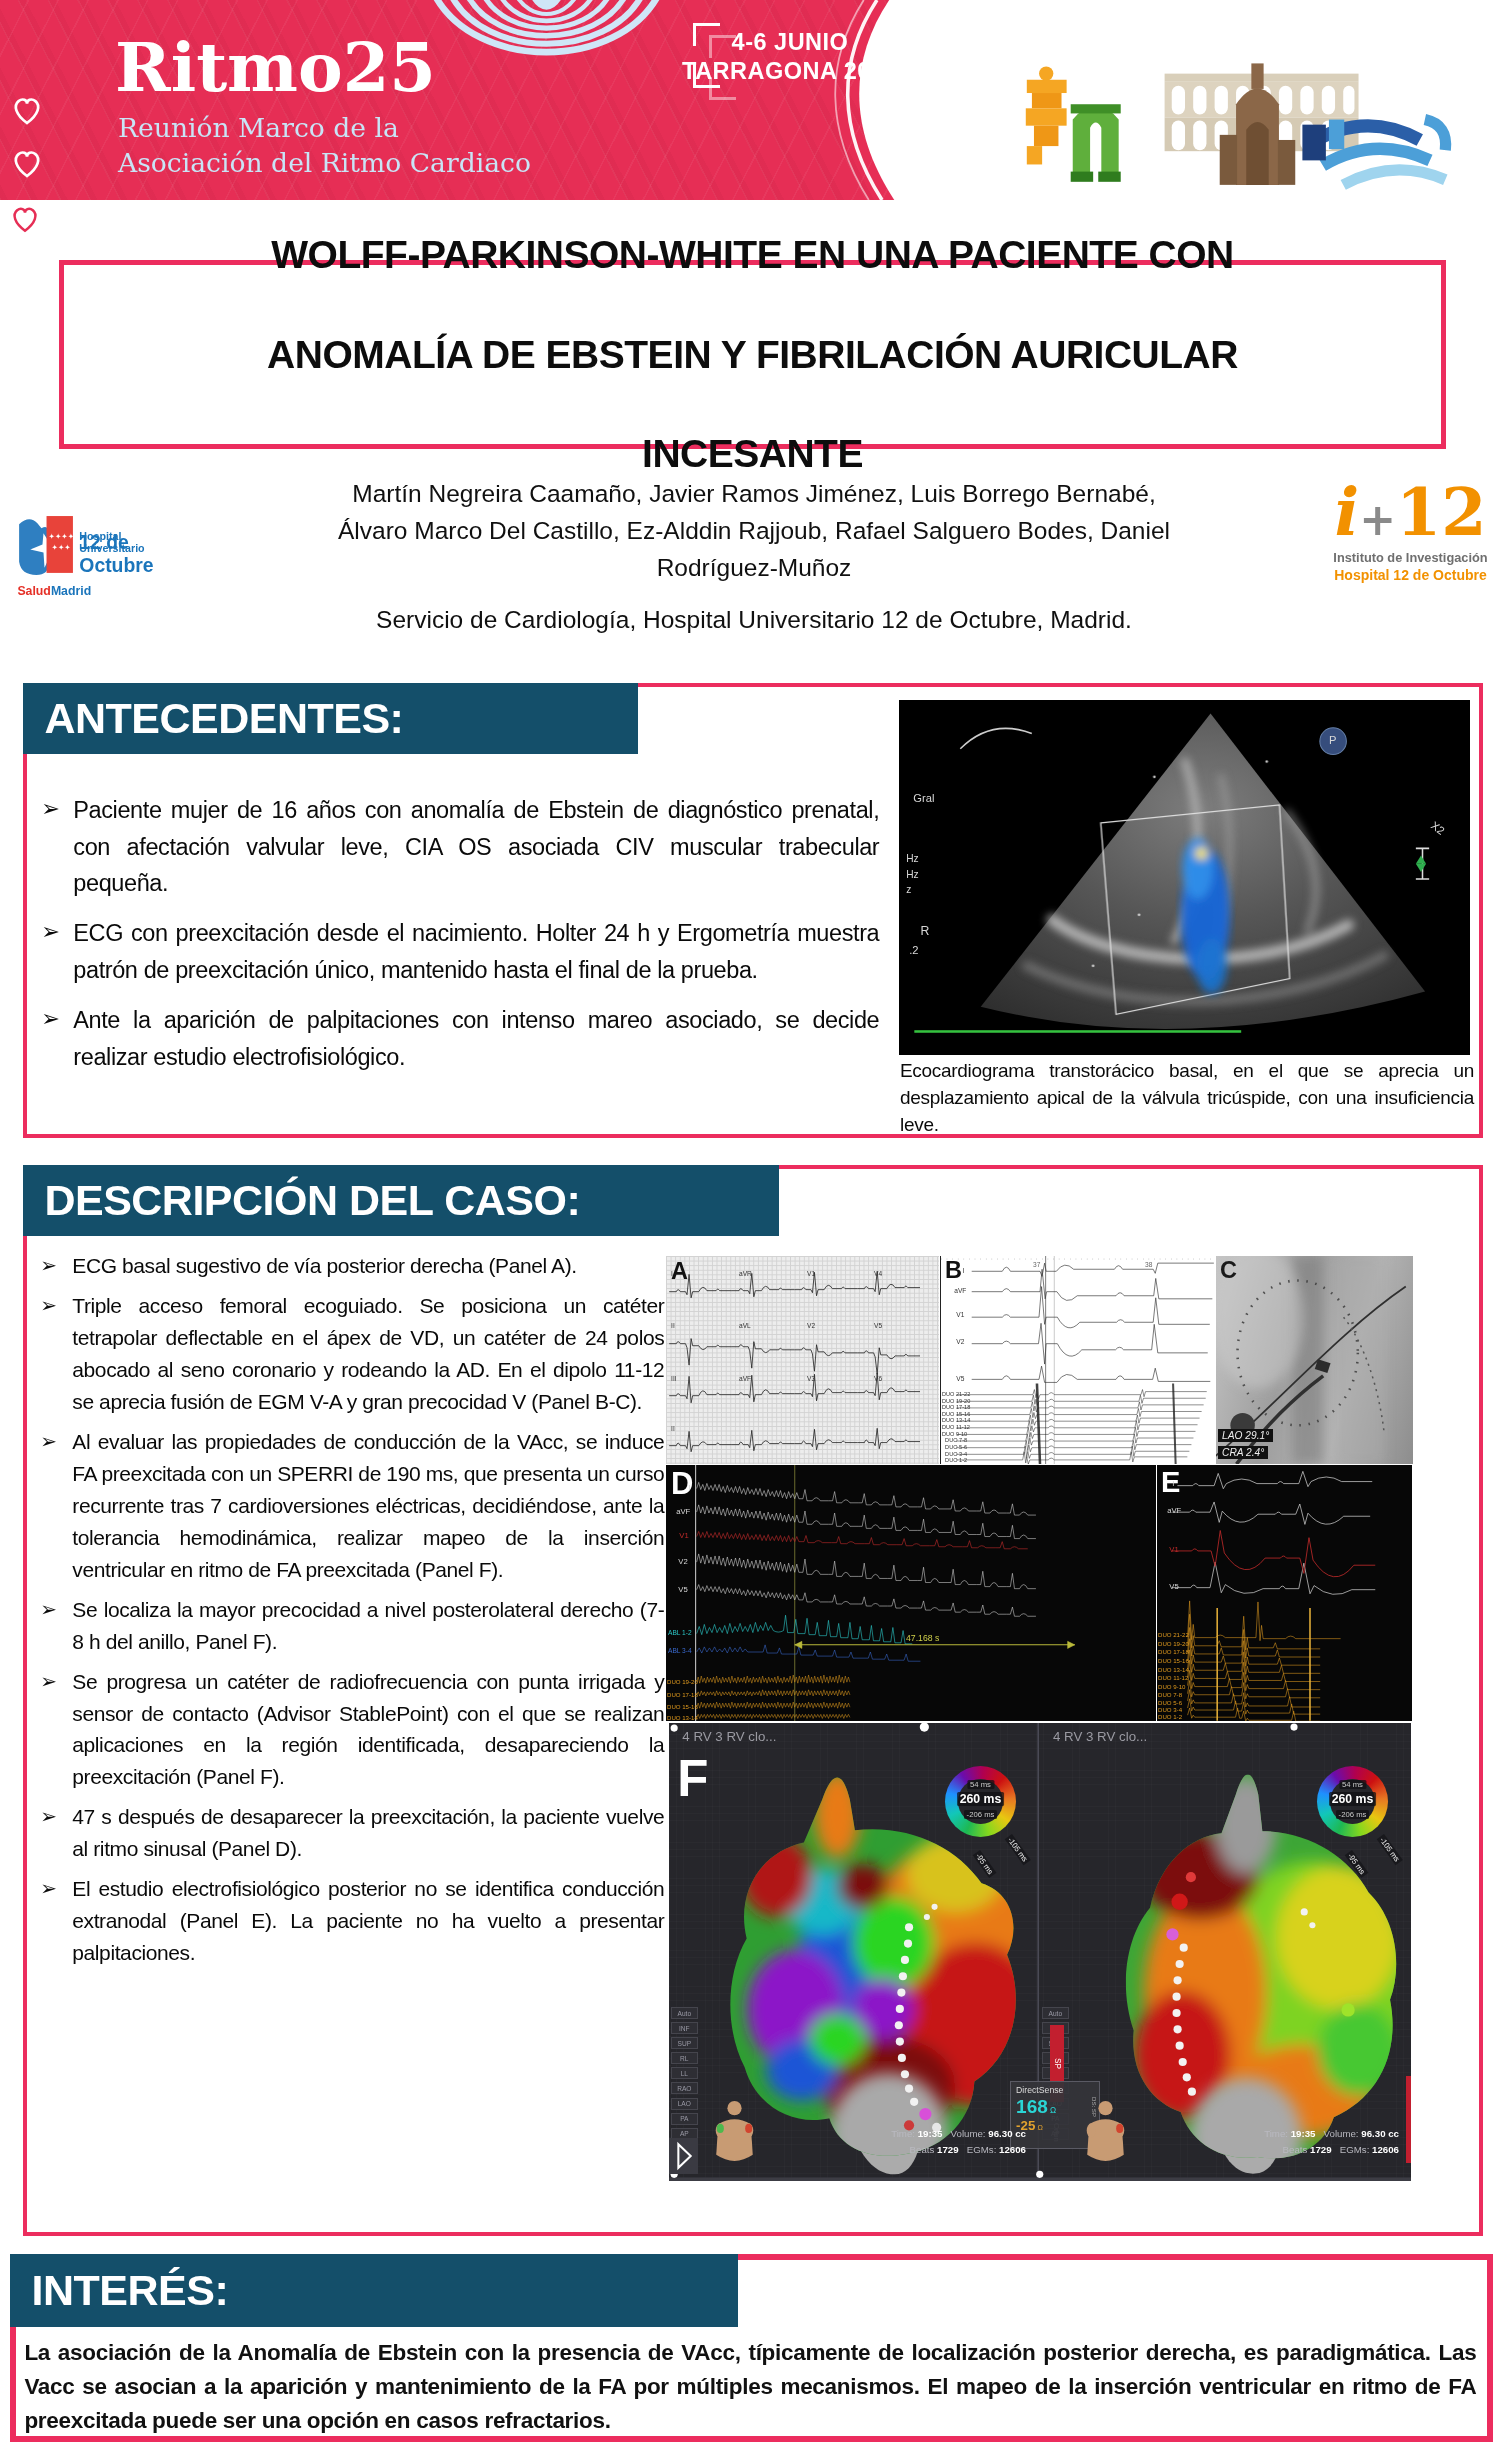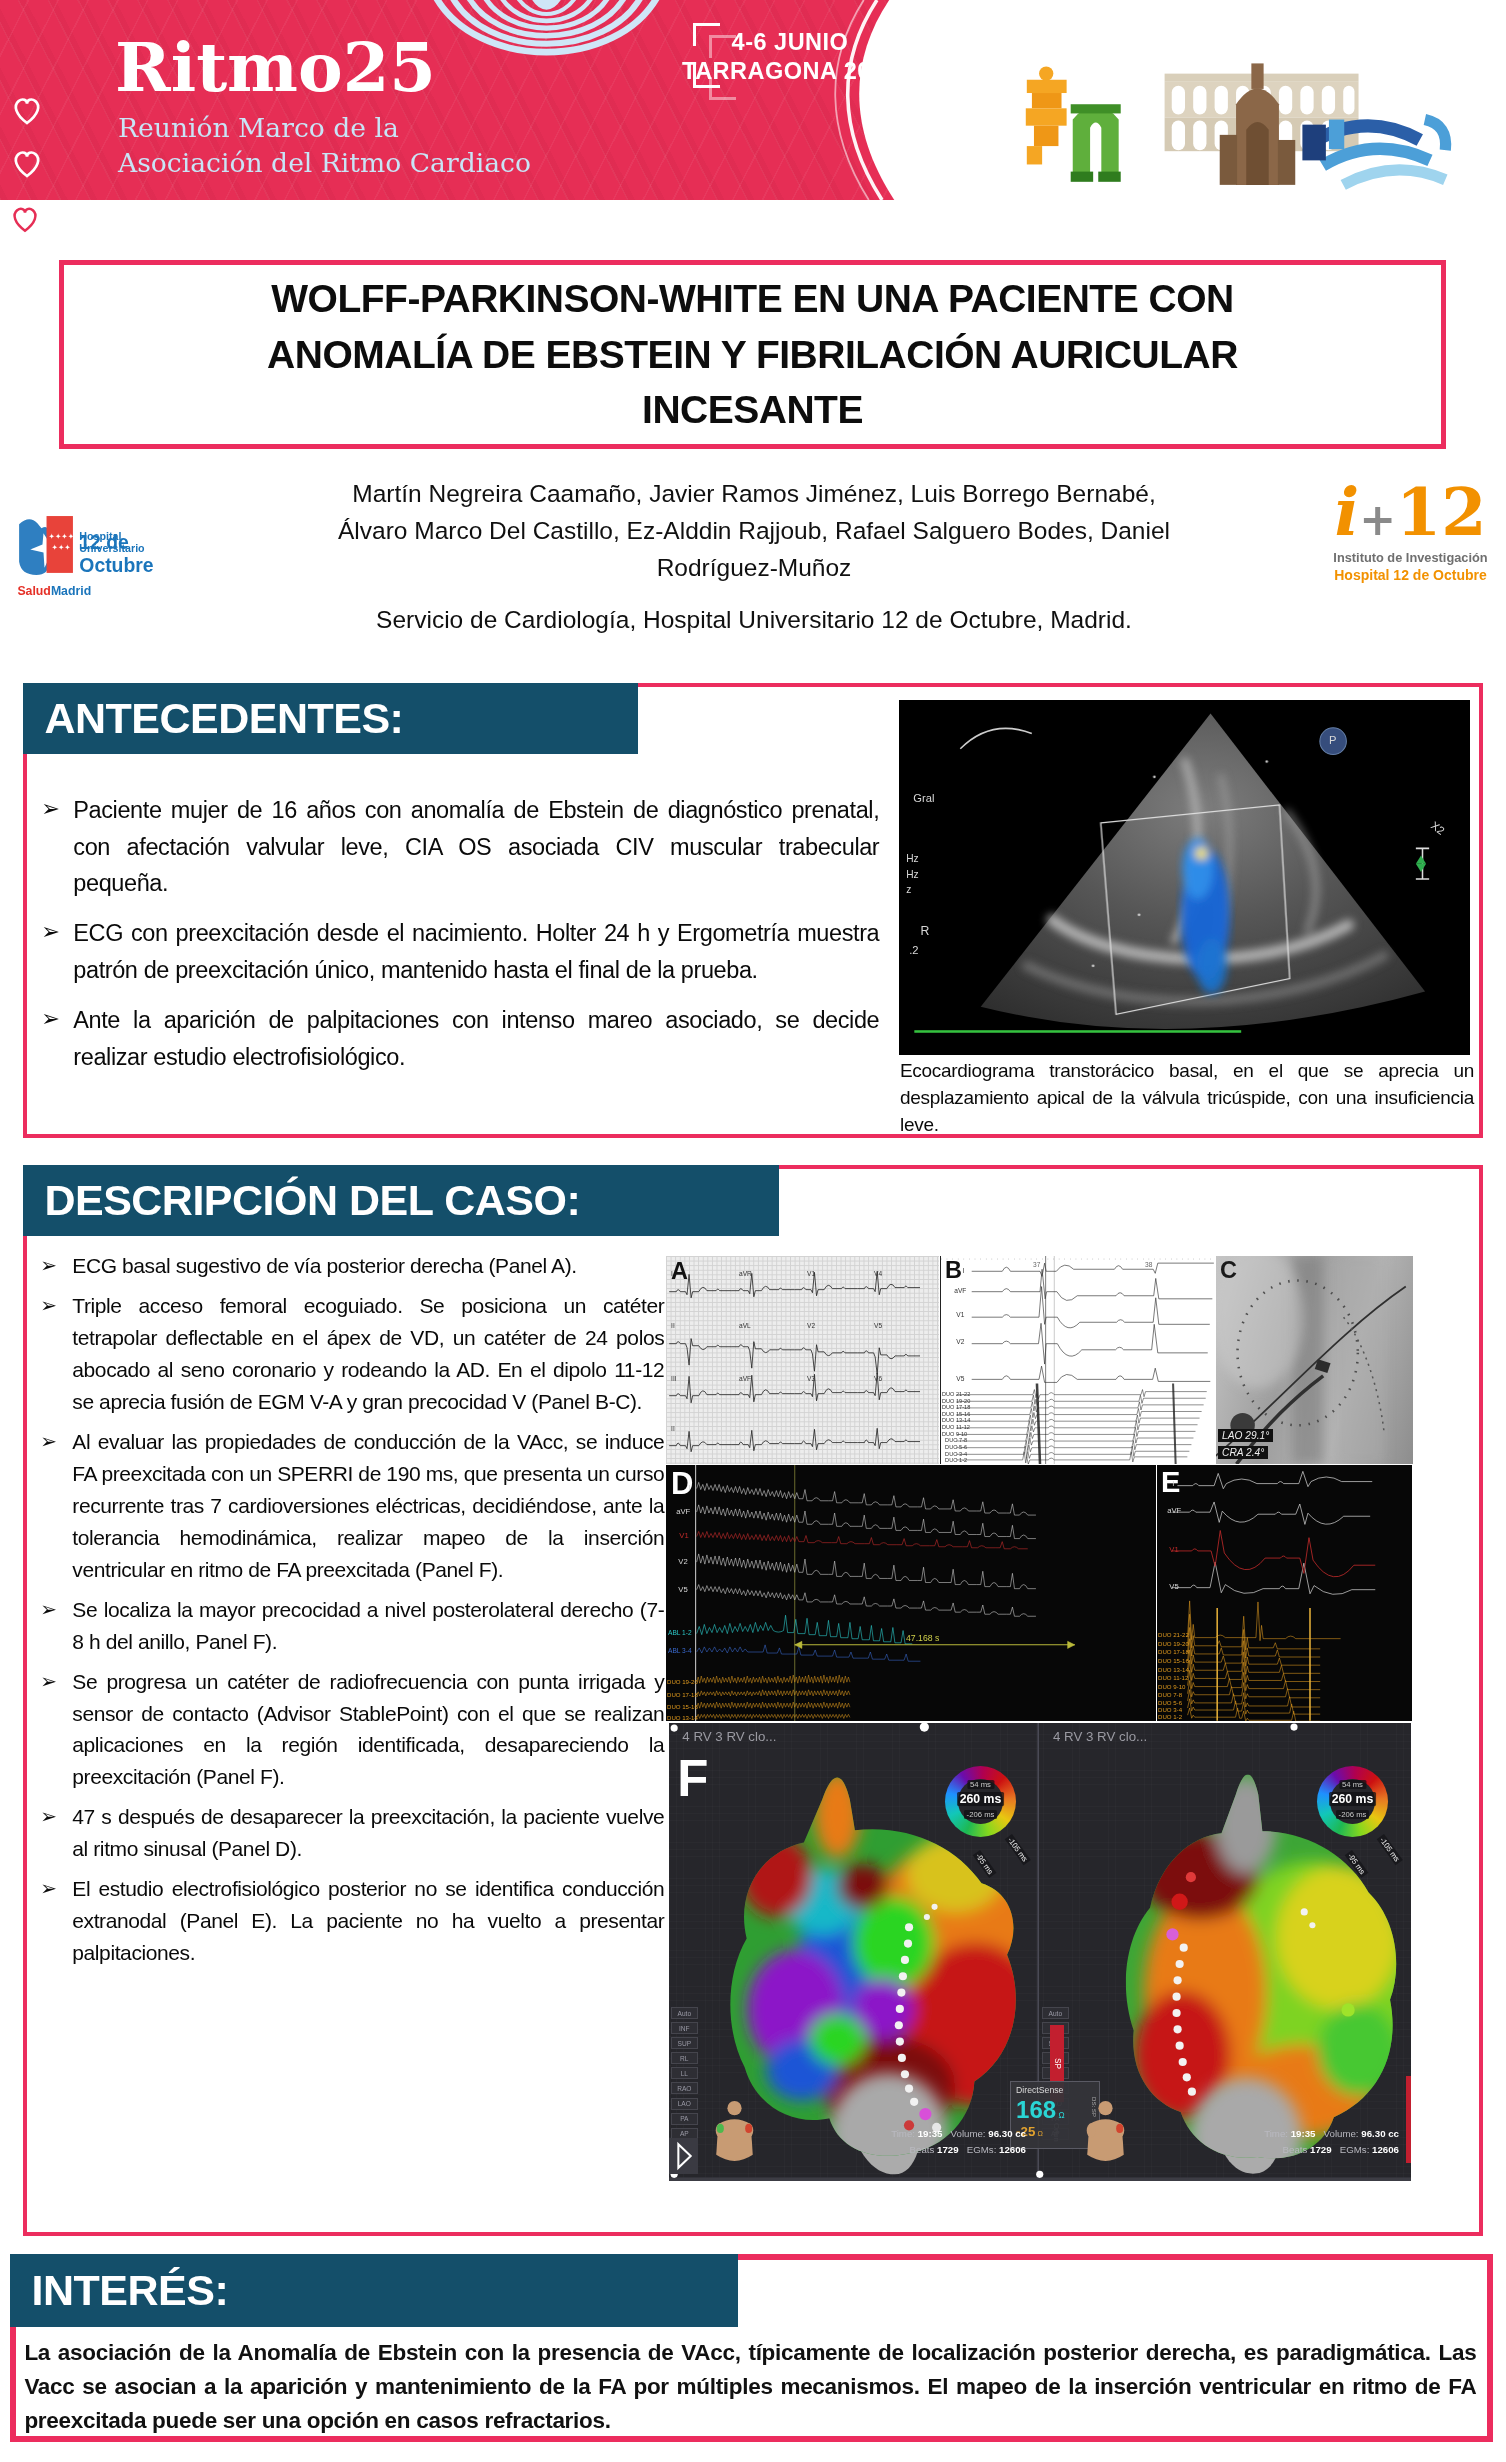--- a/index.html
+++ b/index.html
@@ -19,21 +19,21 @@
   .datebox{color:#fff;font-weight:bold;font-size:23.5px;text-align:center;line-height:1.22;letter-spacing:0.5px;}
   .cframe span{position:absolute;width:23.5px;height:20.4px;}
   .cframe .tl{left:0;top:0;border-left:3.1px solid #fff;border-top:3.1px solid #fff;}
   .cframe .bl{left:0;bottom:0;border-left:3.1px solid #fff;border-bottom:3.1px solid #fff;}
   .cframe .tr{right:0;top:0;border-right:3.1px solid #fff;border-top:3.1px solid #fff;}
   .cframe .br{right:0;bottom:0;border-right:3.1px solid #fff;border-bottom:3.1px solid #fff;}
   .cframe.ghost span{border-color:rgba(255,255,255,.45);}
 
   
   .titlebox{left:59px;top:260px;width:1377px;height:179px;border:5.1px solid #ec2d5e;background:#fff;
-    display:flex;flex-direction:column;justify-content:center;text-align:center;}
+    display:flex;flex-direction:column;justify-content:center;text-align:center;gap:44px;}
   .titlebox div{font-size:39px;font-weight:bold;line-height:1.42;letter-spacing:-0.5px;color:#0d0d0d;}
 
   
   .authors{left:225px;top:476px;width:1058px;text-align:center;font-size:24.5px;line-height:1.5;color:#101010;}
   .authors .aff{margin-top:15.3px;}
 
   
   .hlogo{left:14.3px;top:502px;width:133px;height:105px;font-size:0;}
   .hlogo .txtblue{color:#1b75bb;}
   .i12{left:1321px;top:480px;width:179px;height:143px;text-align:center;}
@@ -659,21 +659,21 @@
         <span>PA</span>
         <span>AP</span>
       </div>
 
       <div class="sptab vtext" style="left:381px;top:302px;width:14.3px;height:77px;font-size:8.2px;">SP</div>
       <div class="abs vtext" style="left:383px;top:400px;color:#9a9aa6;font-size:7.7px;">Orion</div>
       <div class="sptab" style="left:737px;top:353px;width:5.1px;height:87px;"></div>
 
       <div class="dsense" style="left:341px;top:358px;width:88px;height:66px;">
         <div style="font-size:8.7px;padding:3.1px 5.1px 0;">DirectSense</div>
-        <div style="padding:1px 5.1px 0;"><span style="font-size:24px;color:#2ad5d5;font-weight:bold;">168</span> <span style="font-size:8.2px;color:#2ad5d5;">Ω</span></div>
+        <div style="padding:1px 5.1px 0;"><span style="font-size:19px;color:#2ad5d5;font-weight:bold;">168</span> <span style="font-size:8.2px;color:#2ad5d5;">Ω</span></div>
         <div style="padding:0 5.1px;"><span style="font-size:13.3px;color:#e2a22e;font-weight:bold;">-25</span> <span style="font-size:7.2px;color:#e2a22e;">Ω</span></div>
         <div class="abs vtext" style="right:1px;top:15.3px;font-size:6.1px;color:#aaa;">DS: SP</div>
       </div>
 
       <svg class="abs" style="left:44px;top:376px;width:43px;height:68px;" viewBox="0 0 84 134">
         <circle cx="42" cy="18" r="14" fill="#c89b73"></circle>
         <path d="M10,50 Q42,30 74,50 L78,110 Q42,134 6,110 Z" fill="#c89b73"></path>
         <ellipse cx="14" cy="62" rx="9" ry="14" fill="#c89b73"></ellipse>
           <ellipse cx="70" cy="62" rx="9" ry="14" fill="#c89b73"></ellipse>
         <ellipse cx="14" cy="58" rx="7" ry="9" fill="#4db84d"></ellipse>

